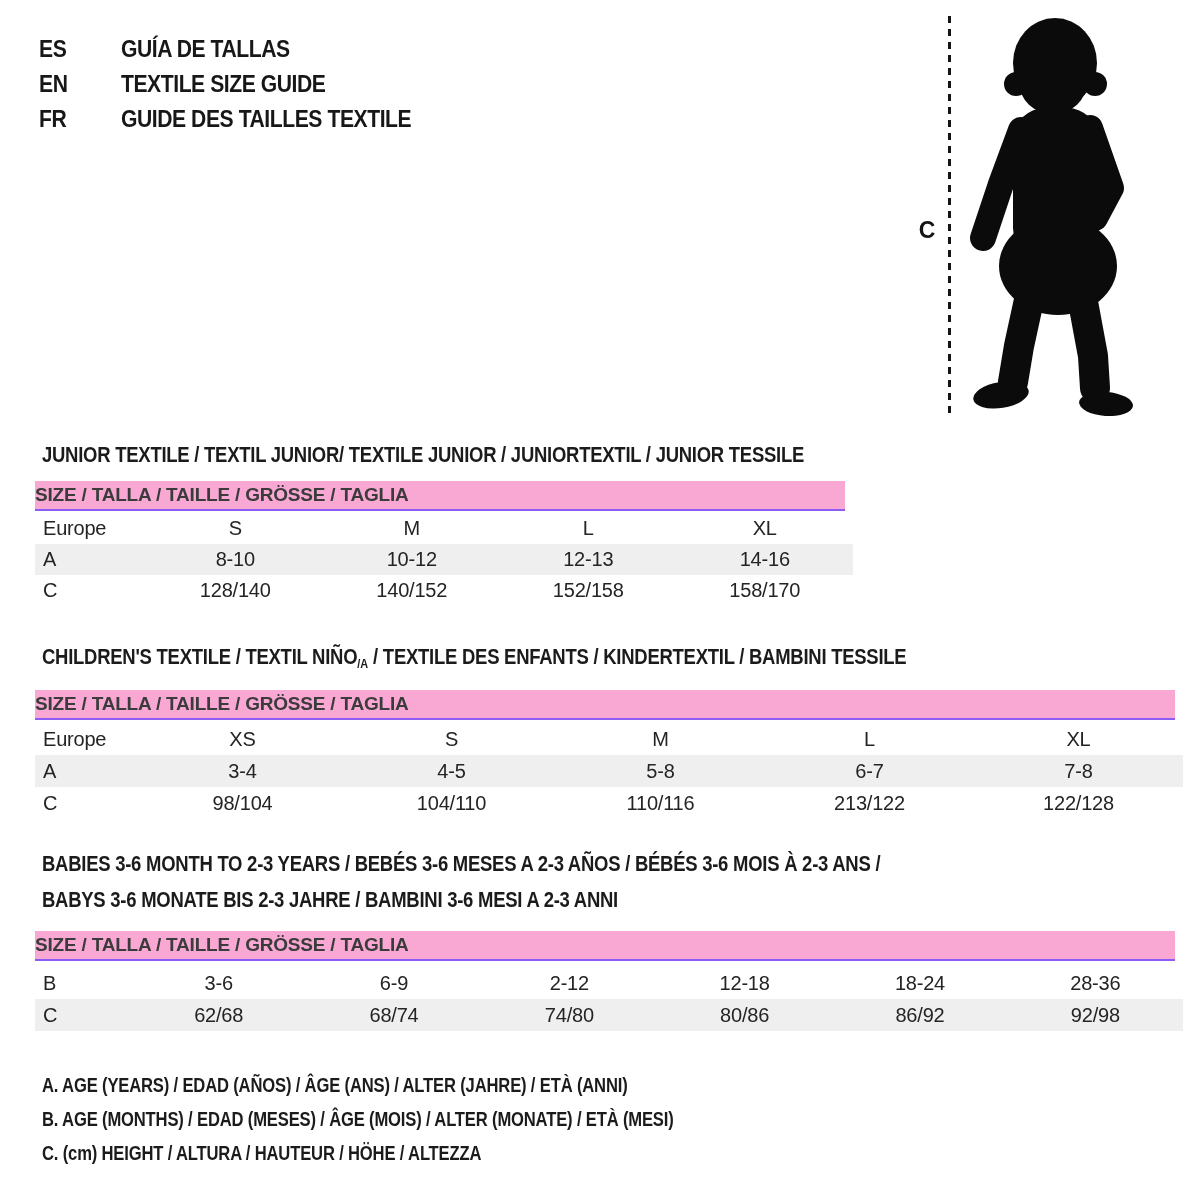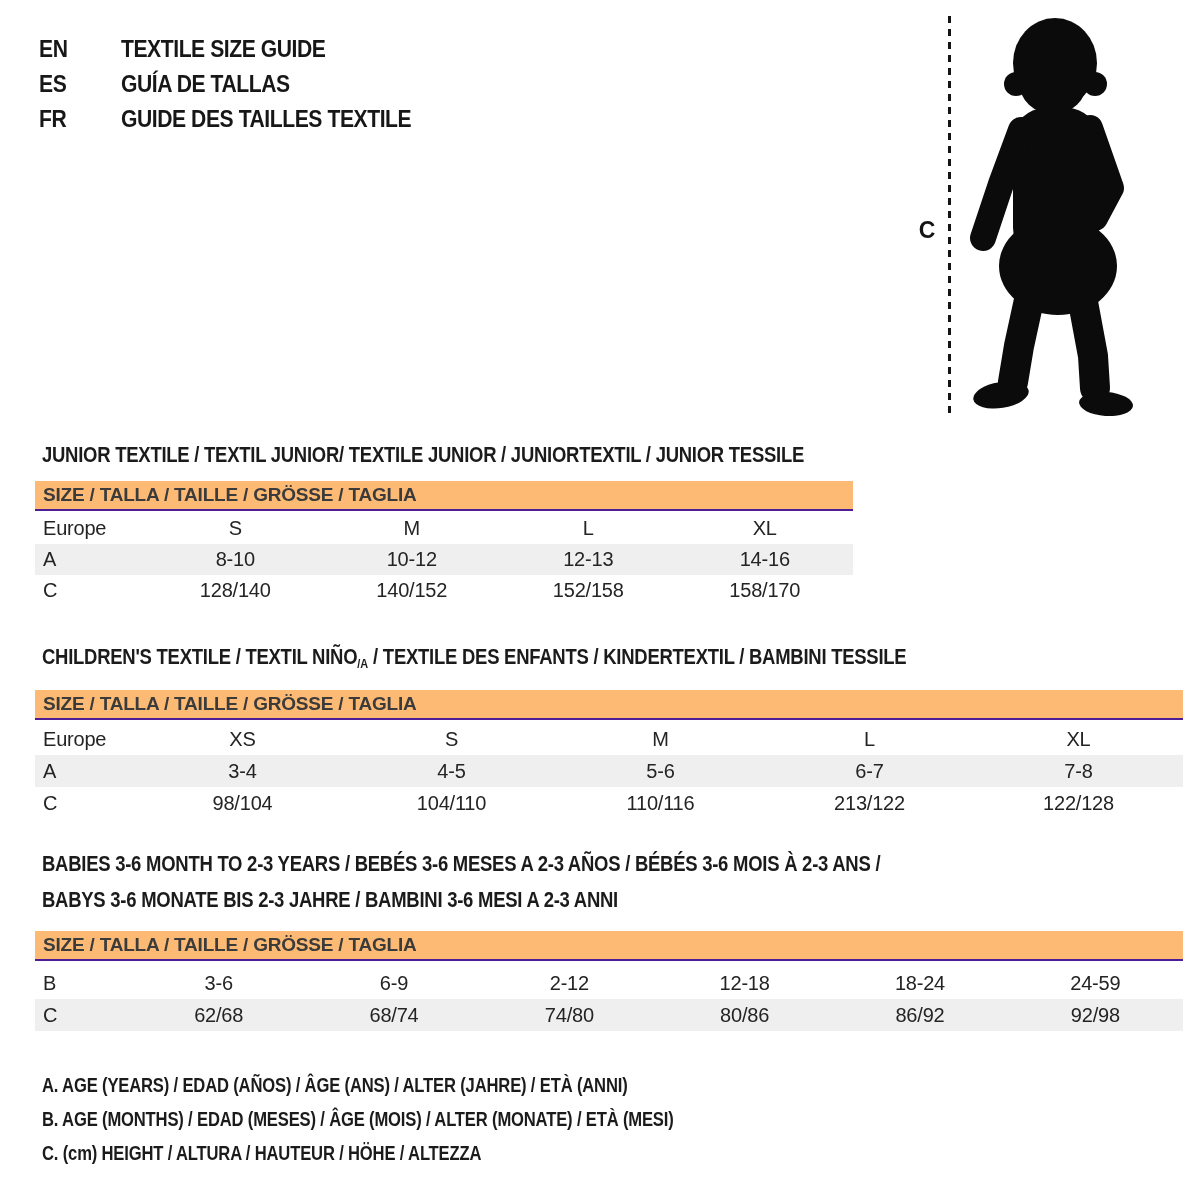--- a/index.html
+++ b/index.html
@@ -22,22 +22,22 @@
     background:repeating-linear-gradient(to bottom,#141414 0 7px,transparent 7px 13px);}
   .measure-label{left:912px;top:217px;width:30px;text-align:center;
     font-weight:700;font-size:23px;color:#141414;}
 
   
   .sec-title{left:42px;font-weight:700;font-size:22px;line-height:26px;letter-spacing:-0.3px;
     white-space:nowrap;transform:scaleX(0.84);transform-origin:0 50%;color:#1b1b1b;}
   .sub{font-size:13px;vertical-align:-4px;letter-spacing:0;}
 
   
-  .size-bar{left:35px;height:28px;background:#fdba74;border-bottom:2px solid #4c1d95;
-    line-height:28px;padding-left:8px;box-sizing:content-box;
+  .size-bar{left:35px;height:28px;background:#f9a8d4;border-bottom:2px solid #8b5cf6;
+    line-height:28px;box-sizing:content-box;
     font-weight:700;font-size:19px;letter-spacing:-0.2px;color:#3b3b3b;white-space:nowrap;}
 
   
   .tbl{display:table;table-layout:fixed;border-collapse:collapse;}
   .tr{display:table-row;margin-top:9px;}
   .tr.stripe{background:#efefef;}
   .td{display:table-cell;text-align:center;vertical-align:middle;
     font-weight:400;font-size:20px;letter-spacing:-0.2px;color:#242424;white-space:nowrap;}
   .td.lbl{text-align:left;padding-left:8px;}
   .t-junior .td{height:31px;}
@@ -48,24 +48,24 @@
   .legend-line{left:42px;height:33px;line-height:33px;font-weight:700;font-size:20px;
     letter-spacing:-0.2px;white-space:nowrap;transform:scaleX(0.83);transform-origin:0 50%;color:#1b1b1b;}
 </style>
 </head>
 <body>
 
 <div class="canvas">
 
   <div class="abs lang-block">
     <div class="lang-row">
-      <span class="lang-code">EN</span><span class="lang-label">TEXTILE SIZE GUIDE</span>
+      <span class="lang-code">ES</span><span class="lang-label">GUÍA DE TALLAS</span>
     </div>
     <div class="lang-row">
-      <span class="lang-code">ES</span><span class="lang-label">GUÍA DE TALLAS</span>
+      <span class="lang-code">EN</span><span class="lang-label">TEXTILE SIZE GUIDE</span>
     </div>
     <div class="lang-row">
       <span class="lang-code">FR</span><span class="lang-label">GUIDE DES TAILLES TEXTILE</span>
     </div>
   </div>
 
   <div class="abs measure-line"></div>
   <div class="abs measure-label">C</div>
 
   <svg class="abs" style="left:963px;top:12px;" width="176" height="408" viewBox="0 0 176 408">
@@ -134,21 +134,21 @@
       <div class="td">XS</div>
       <div class="td">S</div>
       <div class="td">M</div>
       <div class="td">L</div>
       <div class="td">XL</div>
     </div>
     <div class="tr stripe">
       <div class="td lbl">A</div>
       <div class="td">3-4</div>
       <div class="td">4-5</div>
-      <div class="td">5-6</div>
+      <div class="td">5-8</div>
       <div class="td">6-7</div>
       <div class="td">7-8</div>
     </div>
     <div class="tr">
       <div class="td lbl">C</div>
       <div class="td">98/104</div>
       <div class="td">104/110</div>
       <div class="td">110/116</div>
       <div class="td">213/122</div>
       <div class="td">122/128</div>
@@ -161,21 +161,21 @@
   <div class="abs size-bar" style="top:931px;width:1140px;">SIZE / TALLA / TAILLE / GRÖSSE / TAGLIA</div>
 
   <div class="abs tbl t-babies" style="left:35px;top:967px;width:1148px;">
     <div class="tr">
       <div class="td lbl" style="width:88px;">B</div>
       <div class="td">3-6</div>
       <div class="td">6-9</div>
       <div class="td">2-12</div>
       <div class="td">12-18</div>
       <div class="td">18-24</div>
-      <div class="td">24-59</div>
+      <div class="td">28-36</div>
     </div>
     <div class="tr stripe">
       <div class="td lbl">C</div>
       <div class="td">62/68</div>
       <div class="td">68/74</div>
       <div class="td">74/80</div>
       <div class="td">80/86</div>
       <div class="td">86/92</div>
       <div class="td">92/98</div>
     </div>

